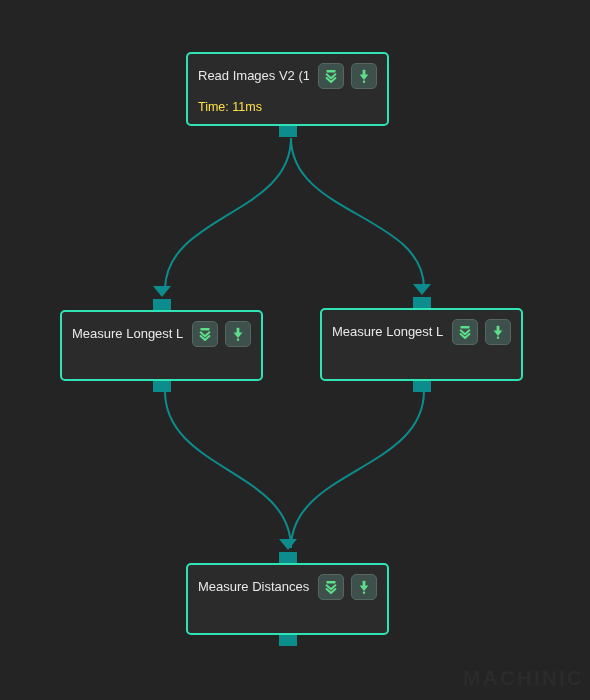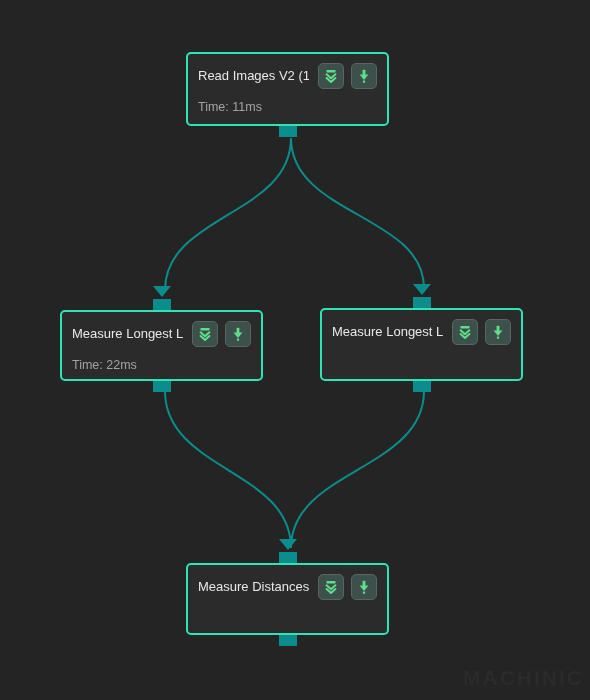--- a/index.html
+++ b/index.html
@@ -57,21 +57,21 @@
     border-radius: 5px;
     background: #3e504b;
     border: 1px solid #566661;
     display: flex;
     align-items: center;
     justify-content: center;
     box-sizing: border-box;
     cursor: pointer;
   }
   .node-time {
-    color: #a3a3a3;
+    color: #fde047;
     font-size: 12.5px;
     padding: 12px 10px 0 10px;
     white-space: nowrap;
   }
   .port {
     position: absolute;
     background: #0c8c8c;
     width: 18px;
     height: 11px;
     z-index: 6;
@@ -149,21 +149,20 @@
             </div>
             <div class="icon-btn">
               <svg width="16" height="16" viewBox="0 0 16 16" aria-hidden="true">
                 <rect x="6.6" y="1.8" width="2.8" height="6" fill="#5ddf8a"></rect>
                 <path d="M3.6 6.6 L8 12.0 L12.4 6.6 Z" fill="#5ddf8a"></path>
                 <rect x="6.9" y="12.6" width="2.2" height="2.2" rx="0.5" fill="#5ddf8a"></rect>
               </svg>
             </div>
           </div>
         </div>
-        <div class="node-time">Time: 22ms</div>
       </div>
       <div class="port-arrow" style="left: 412.5px; top: 284px;"></div>
       <div class="port" style="left: 412.5px; top: 297px;"></div>
       <div class="port" style="left: 412.5px; top: 381px;"></div>
       <div class="node" style="left: 320px; top: 308px; width: 203px; height: 73px;">
         <div class="node-header">
           <div class="node-title">Measure Longest L...</div>
           <div class="node-actions">
             <div class="icon-btn">
               <svg width="16" height="16" viewBox="0 0 16 16" aria-hidden="true">

